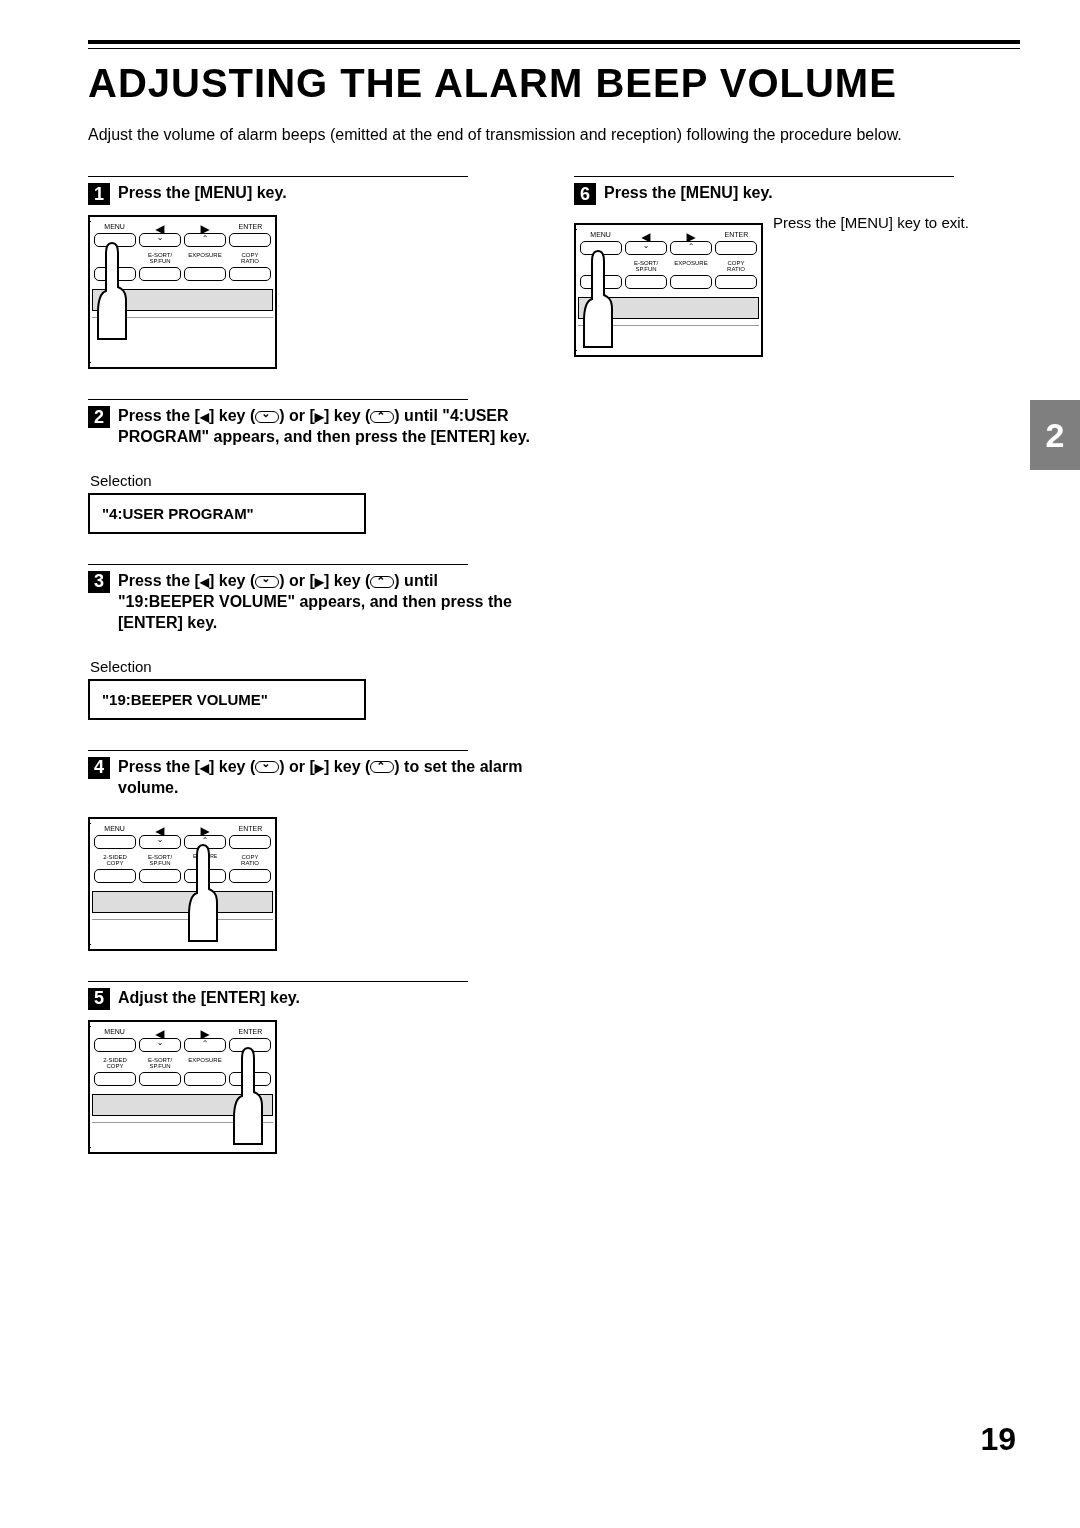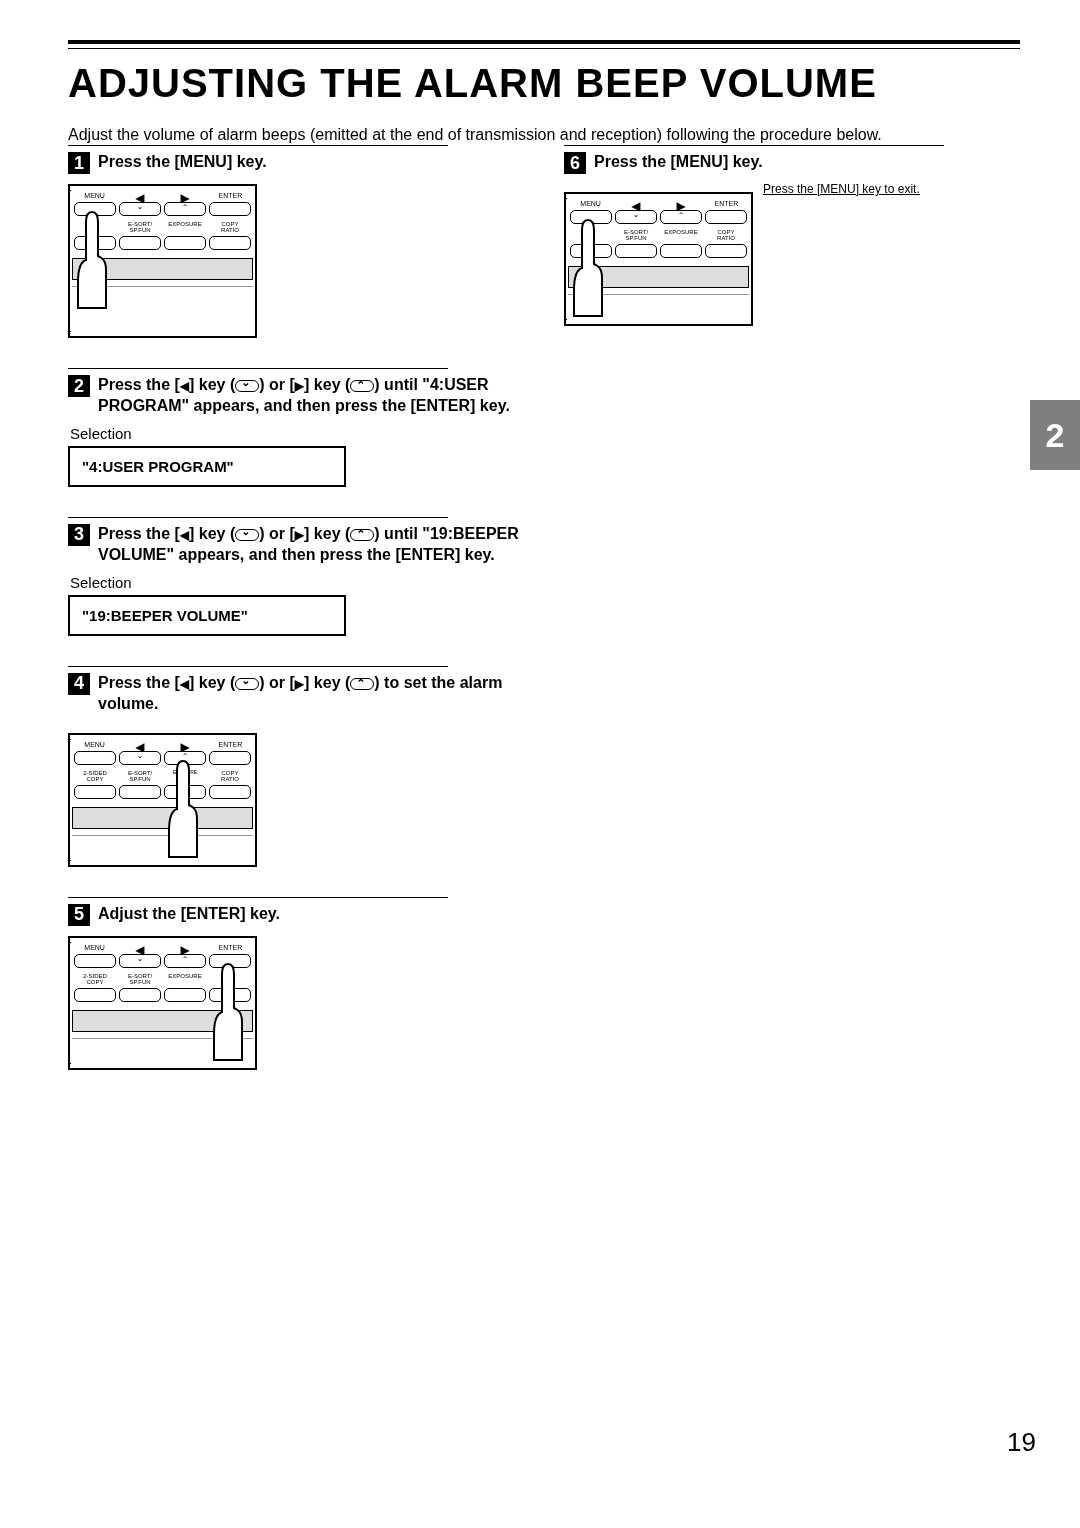--- a/index.html
+++ b/index.html
@@ -6,38 +6,38 @@
     margin: 0;
     padding: 0;
     background: #fff;
     font-family: Arial, Helvetica, sans-serif;
     color: #000;
   }
   .page {
     width: 1080px;
     height: 1488px;
     box-sizing: border-box;
-    padding: 40px 60px 40px 68px;
+    padding: 40px 60px 40px 88px;
     position: relative;
   }
   .rule-double {
     border-top: 4px solid #000;
     border-bottom: 1px solid #000;
     height: 4px;
     margin-bottom: 12px;
   }
   h1.title {
     font-size: 40px;
     font-weight: 900;
     letter-spacing: 1px;
     margin: 0 0 20px 0;
   }
   .intro {
     font-size: 16px;
-    margin-bottom: 1px;
+    margin-bottom: 32px;
   }
   .two-col {
     display: flex;
     gap: 40px;
   }
   .col {
     flex: 1;
     min-width: 0;
   }
   .thin-rule {
@@ -98,41 +98,40 @@
   }
   .oval.up::after {
     content: "⌃";
     position: absolute;
     left: 5px;
     top: -3px;
     font-size: 11px;
   }
   .small-label {
     font-size: 15px;
-    margin: 8px 0 4px 2px;
+    margin: 24px 0 4px 2px;
   }
   .lcd-box {
     border: 2px solid #000;
     width: 250px;
     padding: 10px 12px;
     font-weight: 900;
     font-size: 15px;
   }
   .step-block {
     margin-bottom: 30px;
   }
   .step-body {
     display: flex;
     gap: 10px;
     margin-top: 8px;
   }
   .step-text {
-    font-size: 12px;
+    font-size: 15px;
     line-height: 1.3;
-    text-decoration: underline;
   }
   
   .panel {
     border: 2px solid #000;
     width: 185px;
     height: 150px;
     position: relative;
     background: #fff;
     margin-top: 10px;
     overflow: hidden;
@@ -207,24 +206,24 @@
     background: #fff;
   }
   .finger {
     position: absolute;
     width: 36px;
     height: 100px;
   }
   .finger svg { width: 100%; height: 100%; }
   .page-num {
     position: absolute;
-    right: 44px;
+    right: 64px;
     bottom: 30px;
-    font-size: 26px;
-    font-weight: 400;
+    font-size: 32px;
+    font-weight: 700;
   }
   .side-tab {
     position: absolute;
     right: 0;
     top: 400px;
     width: 50px;
     height: 70px;
     background: #7f7f7f;
     color: #fff;
     font-weight: 900;

